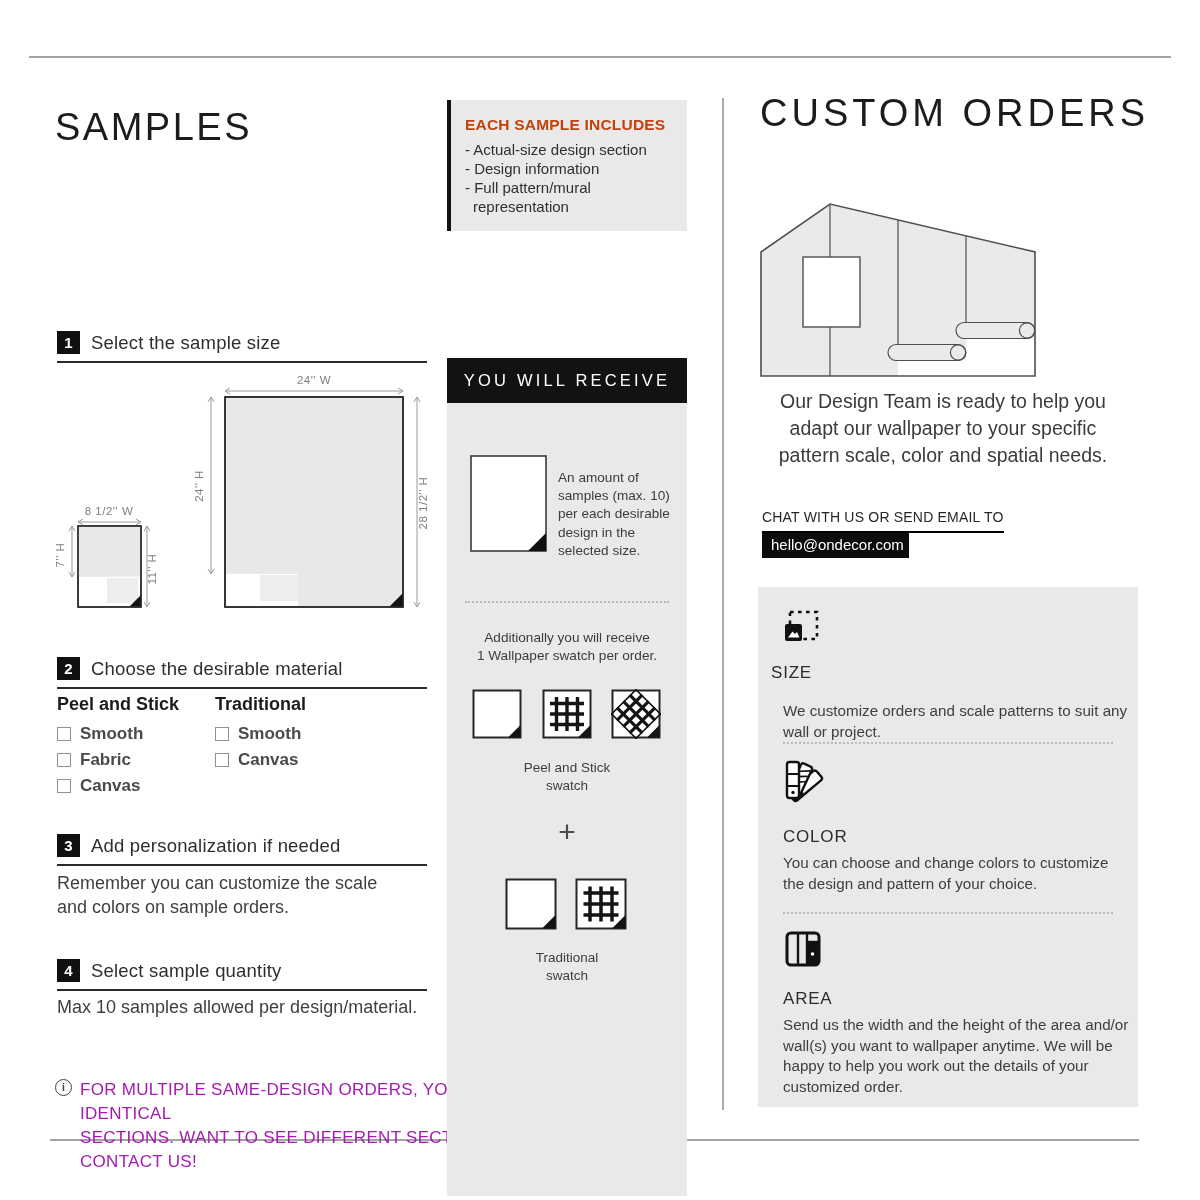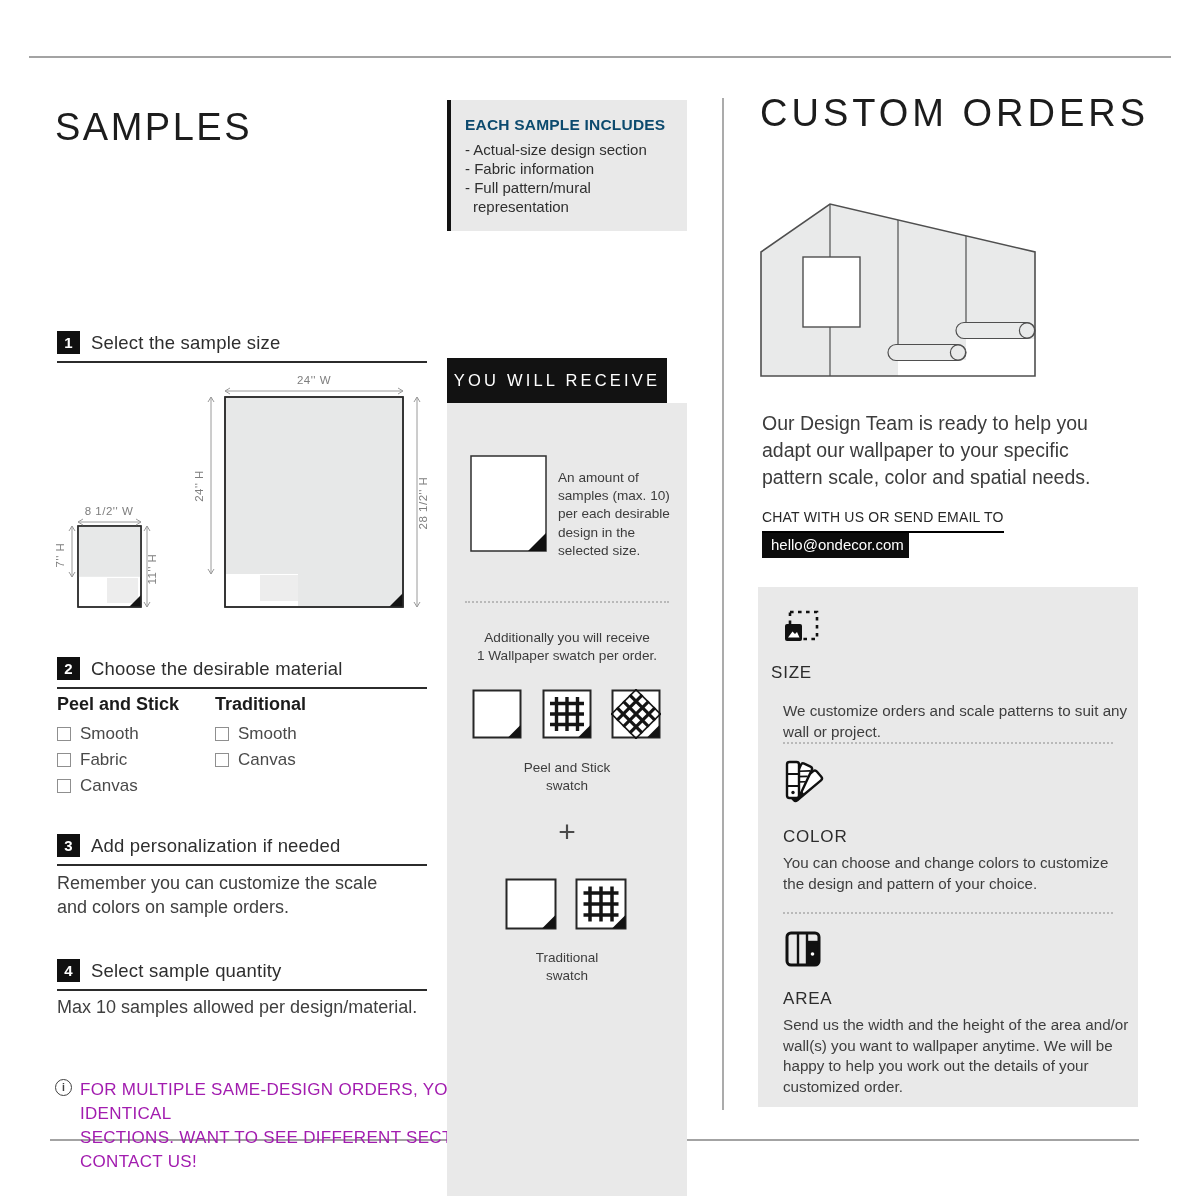--- a/index.html
+++ b/index.html
@@ -17,31 +17,31 @@
   
   .step{display:flex;align-items:center;gap:11px;border-bottom:2px solid #2b2b2b;
         padding-bottom:7px;width:370px;left:57px;}
   .step-num{width:23px;height:23px;background:#101010;color:#fff;font-size:15px;font-weight:600;
             display:flex;align-items:center;justify-content:center;flex:0 0 23px;}
   .step-title{font-size:18.5px;color:#2e2e2e;letter-spacing:0.2px;}
   .step-body{font-size:18px;line-height:1.32;color:#3f3f3f;}
 
   
   .mat-title{font-size:18px;font-weight:700;color:#1b1b1b;margin-bottom:9px;}
-  .mat-item{display:flex;align-items:center;gap:9px;font-size:17px;color:#4a4a4a;margin:6px 0;}
+  .mat-item{display:flex;align-items:center;gap:9px;font-size:17px;color:#4a4a4a;margin:6px 0;font-weight:bold;}
   .cb{width:12px;height:12px;border:1.5px solid #8f8f8f;display:inline-block;background:#fff;flex:0 0 12px;}
 
   
   .includes-box{left:447px;top:100px;width:208px;background:#e9e9e9;border-left:4px solid #121212;
                 padding:16px 14px 14px 14px;}
-  .includes-title{font-size:15.5px;font-weight:600;color:#0c4a6e;letter-spacing:0.2px;margin-bottom:7px;}
+  .includes-title{font-size:15.5px;font-weight:600;color:#c2410c;letter-spacing:0.2px;margin-bottom:7px;}
   .includes-item{font-size:15px;line-height:1.26;color:#2f2f2f;padding-left:8px;text-indent:-8px;}
 
   
-  .receive-header{left:447px;top:358px;width:220px;height:45px;background:#121212;color:#ffffff;
+  .receive-header{left:447px;top:358px;width:240px;height:45px;background:#121212;color:#ffffff;
                   font-size:16.5px;letter-spacing:3.2px;display:flex;align-items:center;justify-content:center;}
   .receive-panel{left:447px;top:403px;width:240px;height:793px;background:#e9e9e9;}
   .receive-text{font-size:13.6px;line-height:1.34;color:#3c3c3c;}
   .dotted{border-top:2px dotted #b9b9b9;height:0;}
   .center-text{text-align:center;}
   .caption{font-size:13.5px;line-height:1.35;color:#3d3d3d;}
   .plus{font-size:30px;font-weight:300;color:#4a4a4a;}
 
   
   .intro{font-size:19.5px;line-height:1.38;color:#3c3c3c;}
@@ -171,21 +171,21 @@
 
   <div class="abs footnote" style="left:55px;top:1078px;width:520px;">
     <span class="info-icon">i</span>
     <span class="footnote-text pre">FOR MULTIPLE SAME-DESIGN ORDERS, YOU'LL RECEIVE IDENTICAL
 SECTIONS. WANT TO SEE DIFFERENT SECTIONS? CONTACT US!</span>
   </div>
 
   <div class="abs includes-box">
     <div class="includes-title">EACH SAMPLE INCLUDES</div>
     <div class="includes-item">- Actual-size design section</div>
-    <div class="includes-item">- Fabric information</div>
+    <div class="includes-item">- Design information</div>
     <div class="includes-item">- Full pattern/mural representation</div>
   </div>
 
   <div class="abs receive-header">YOU WILL RECEIVE</div>
 
   <div class="abs receive-panel">
 
     <svg class="abs" style="left:23px;top:52px;" width="77" height="97" viewBox="0 0 77 97">
       <rect x="1" y="1" width="75" height="95" fill="#ffffff" stroke="#2f2f2f" stroke-width="1.5"></rect>
       <path d="M76,96 L58,96 L76,78 Z" fill="#101010"></path>
@@ -275,21 +275,21 @@
       <rect x="133" y="151.5" width="78" height="16" rx="8" fill="#e9eaea" stroke="#4f4f4f" stroke-width="1.2"></rect>
       <circle cx="203" cy="159.5" r="7.6" fill="#e9eaea" stroke="#4f4f4f" stroke-width="1.2"></circle>
     </g>
     <g>
       <rect x="201" y="129.5" width="79" height="16" rx="8" fill="#e9eaea" stroke="#4f4f4f" stroke-width="1.2"></rect>
       <circle cx="272" cy="137.5" r="7.6" fill="#e9eaea" stroke="#4f4f4f" stroke-width="1.2"></circle>
     </g>
     <polygon points="6,183 6,59 75,11 280,59 280,183" fill="none" stroke="#4f4f4f" stroke-width="1.6"></polygon>
   </svg>
 
-  <div class="abs intro" style="left:762px;top:410px;width:362px;">Our Design Team is ready to help you adapt our wallpaper to your specific pattern scale, color and spatial needs.</div>
+  <div class="abs intro" style="left:762px;top:388px;width:362px;text-align:center;">Our Design Team is ready to help you adapt our wallpaper to your specific pattern scale, color and spatial needs.</div>
 
   <div class="abs" style="left:762px;top:508px;">
     <span class="chat-label">CHAT WITH US OR SEND EMAIL TO</span><br>
     <span class="email-box">hello@ondecor.com</span>
   </div>
 
   <div class="abs features-panel">
 
     <svg class="abs" style="left:25px;top:22px;" width="38" height="38" viewBox="0 0 38 38">
       <rect x="7" y="3" width="27" height="27" fill="none" stroke="#111111" stroke-width="2.6" stroke-dasharray="3.6 4.4"></rect>

